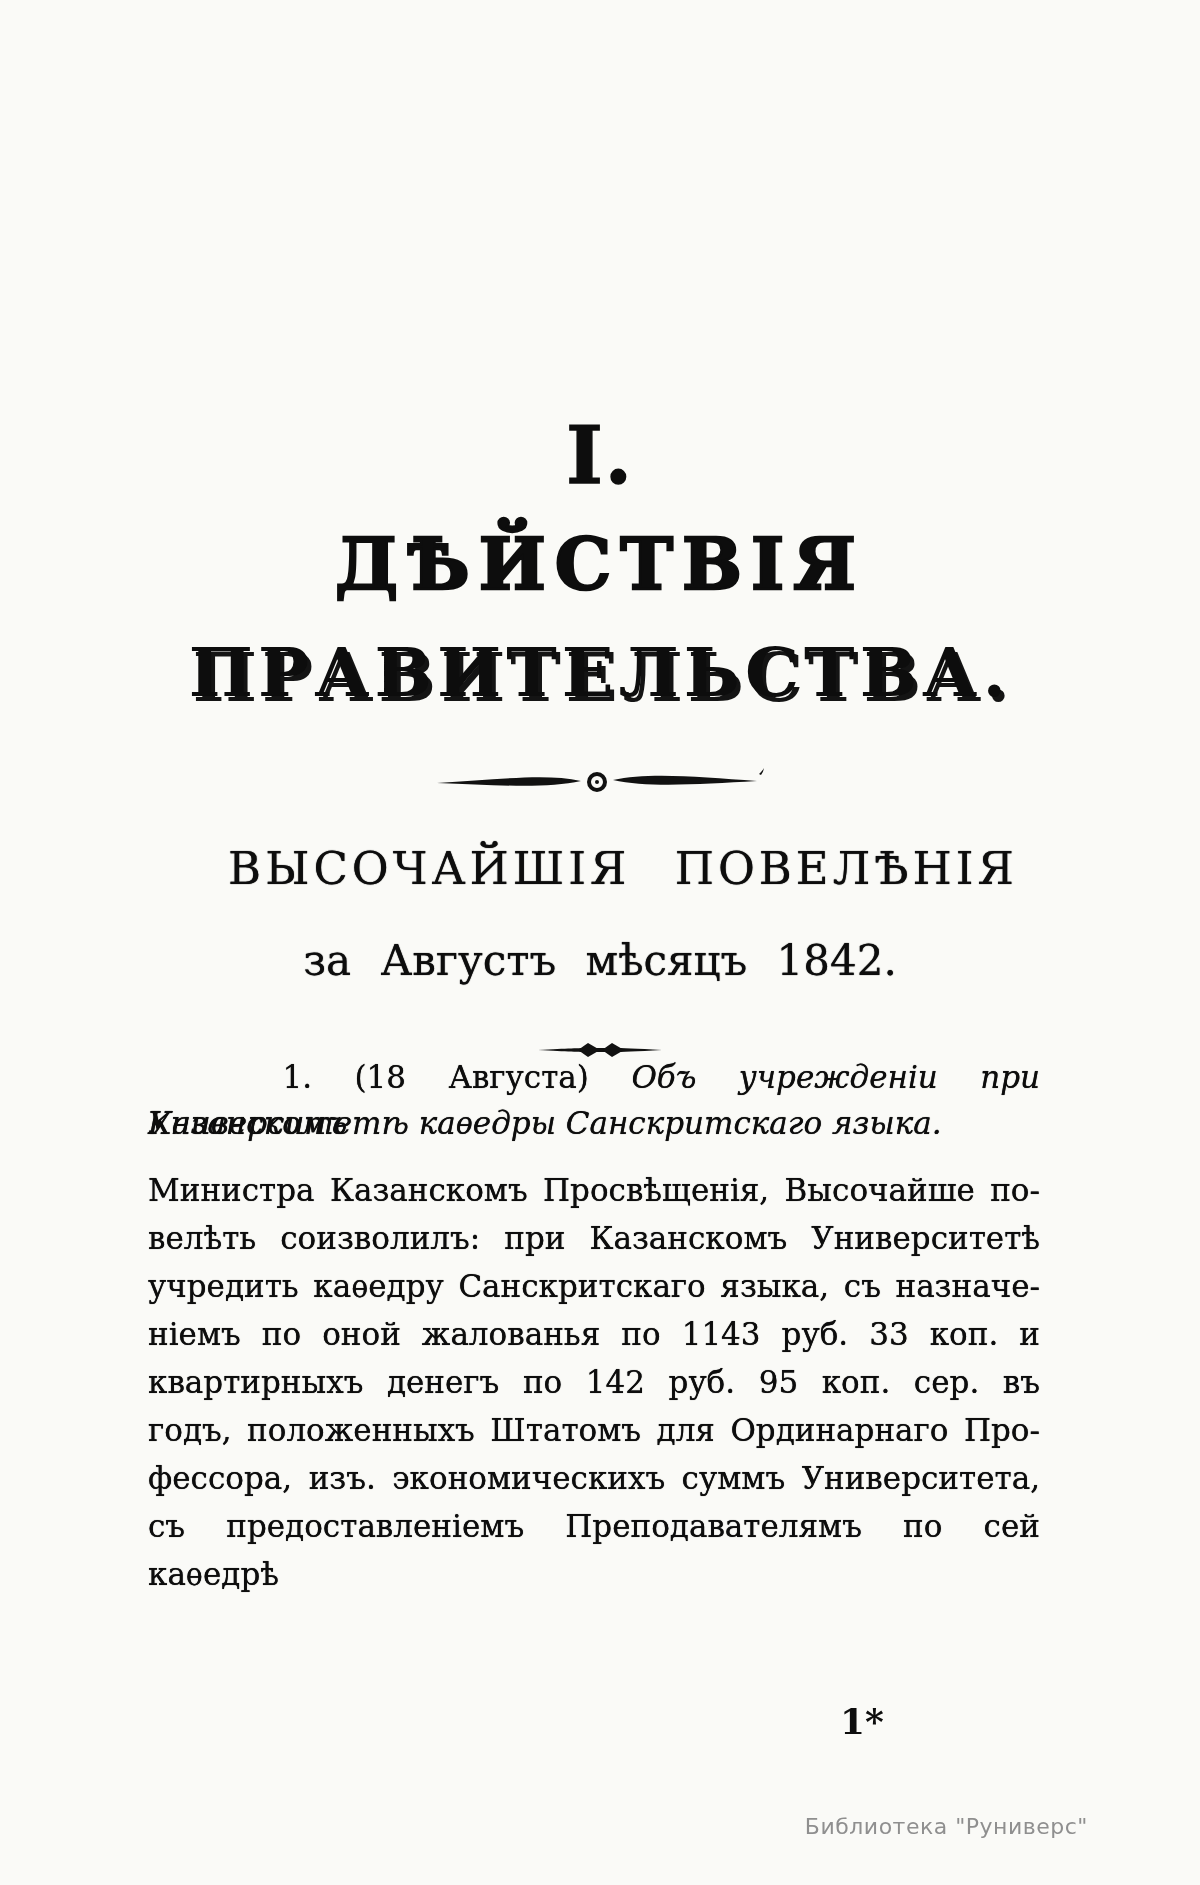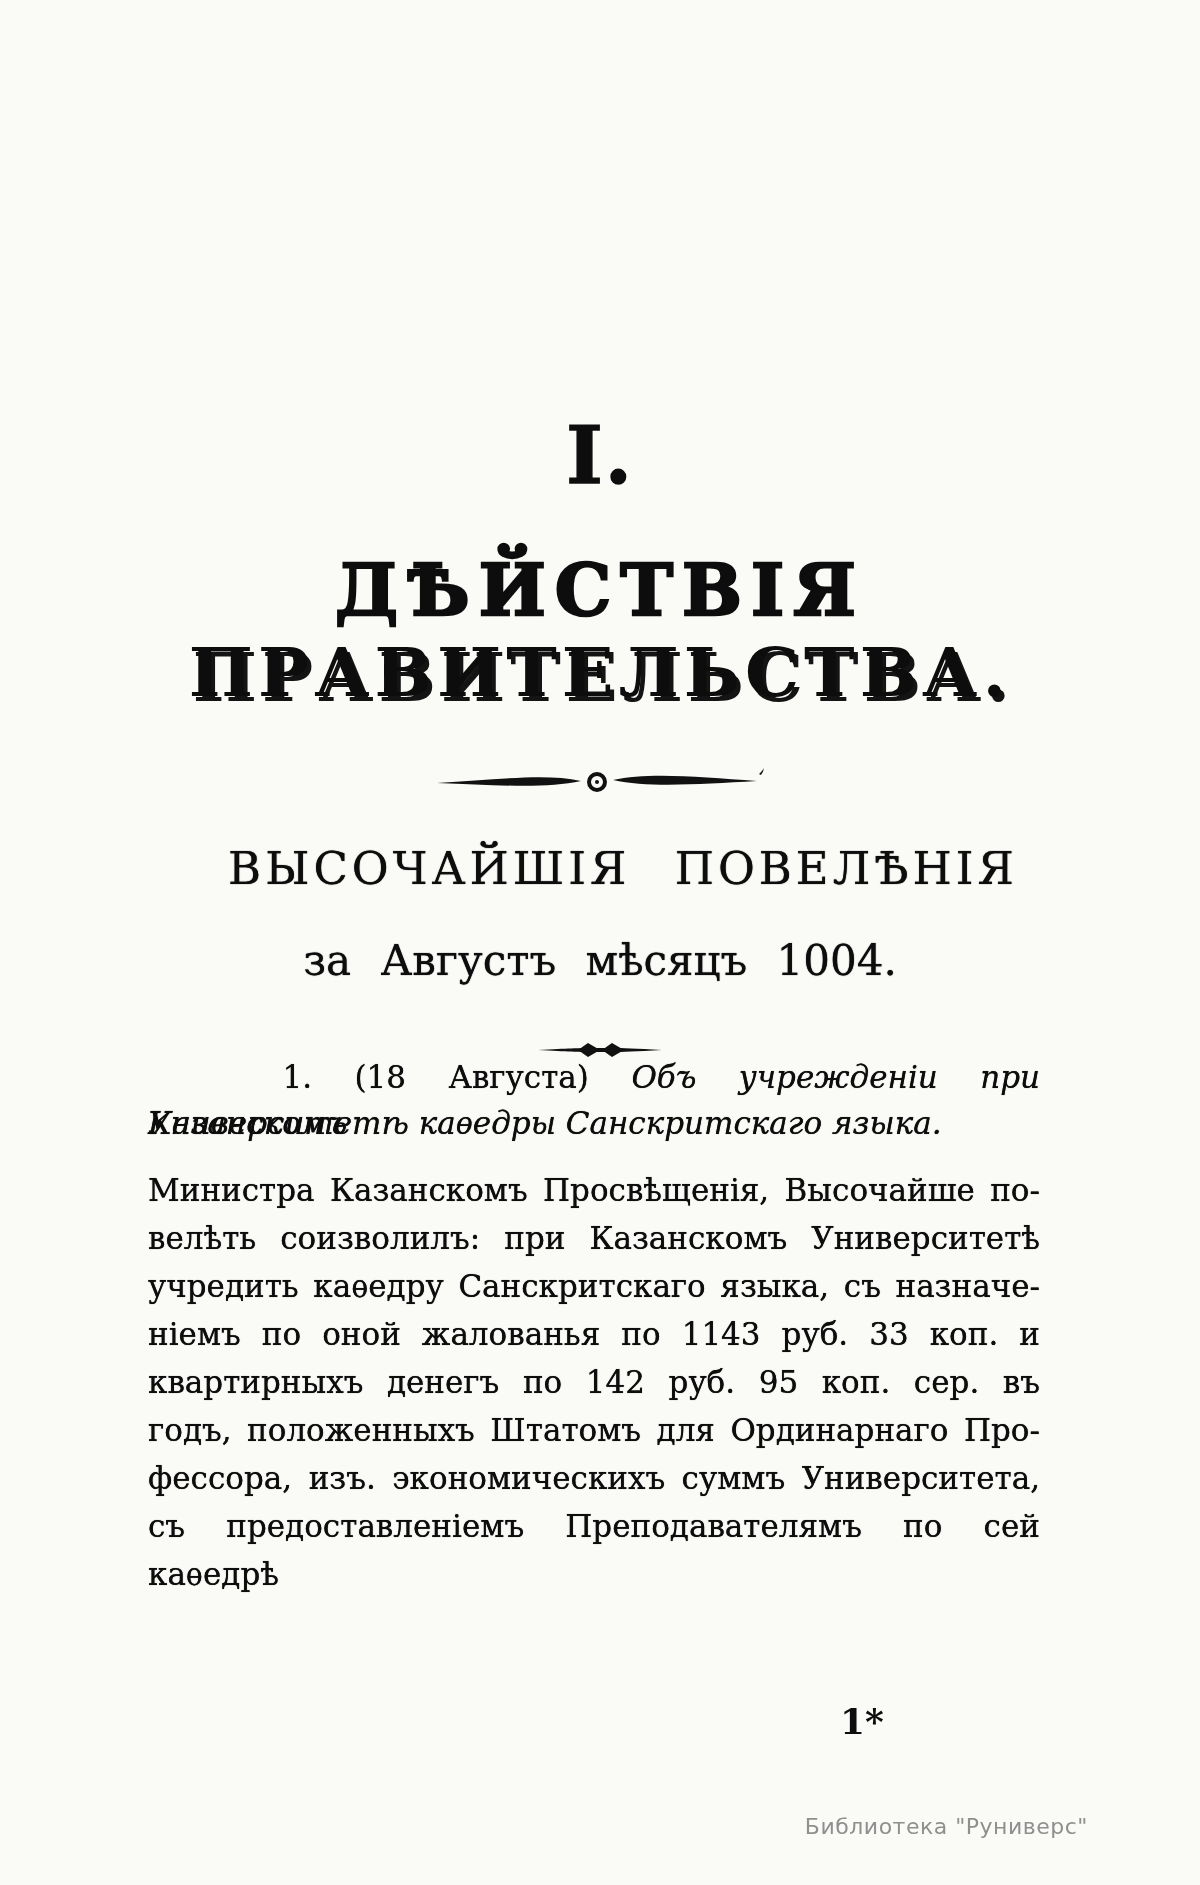--- a/index.html
+++ b/index.html
@@ -16,21 +16,21 @@
   .centerband { left: 0; width: 1200px; text-align: center; }
 
   .section-number {
     top: 410px;
     font-size: 78px;
     font-weight: bold;
     -webkit-text-stroke: 1.5px #0d0d0d;
     letter-spacing: 2px;
   }
   .title-main {
-    top: 548px;
+    top: 522px;
     font-size: 71px;
     font-weight: bold;
     letter-spacing: 9px;
     -webkit-text-stroke: 2.5px #0d0d0d;
   }
   .title-sub {
     top: 632px;
     font-size: 68px;
     font-weight: bold;
     letter-spacing: 5px;
@@ -101,21 +101,21 @@
       <path d="M2 17 C 60 14, 110 7, 146 15 C 110 23, 60 19, 2 17 Z" fill="#111"></path>
       <path d="M322 15 C 266 11, 214 6, 178 14 C 214 22, 266 18, 322 15 Z" fill="#111"></path>
       <circle cx="162" cy="16" r="8" fill="none" stroke="#111" stroke-width="4"></circle>
       <circle cx="162" cy="16" r="2" fill="#111"></circle>
       <path d="M324 8 q 4 -4 5 -6 q -1 5 -3 7 Z" fill="#111"></path>
     </svg>
   </div>
 
   <div class="abs centerband subtitle-1">ВЫСОЧАЙШІЯ ПОВЕЛѢНІЯ</div>
 
-  <div class="abs centerband subtitle-2">за Августъ мѣсяцъ 1004.</div>
+  <div class="abs centerband subtitle-2">за Августъ мѣсяцъ 1842.</div>
 
   <div class="abs centerband divider-2">
     <svg class="orn" width="124" height="16" viewBox="0 0 124 16">
       <path d="M0 8 C 30 6.5, 42 6, 50 6 L 74 6 C 84 6, 98 6.5, 124 8 C 98 9.5, 84 10, 74 10 L 50 10 C 42 10, 30 9.5, 0 8 Z" fill="#111"></path>
       <path d="M50 1 L 62 8 L 50 15 L 40 8 Z" fill="#111"></path>
       <path d="M74 1 L 86 8 L 74 15 L 64 8 Z" fill="#111"></path>
     </svg>
   </div>
 
   <div class="abs article">

